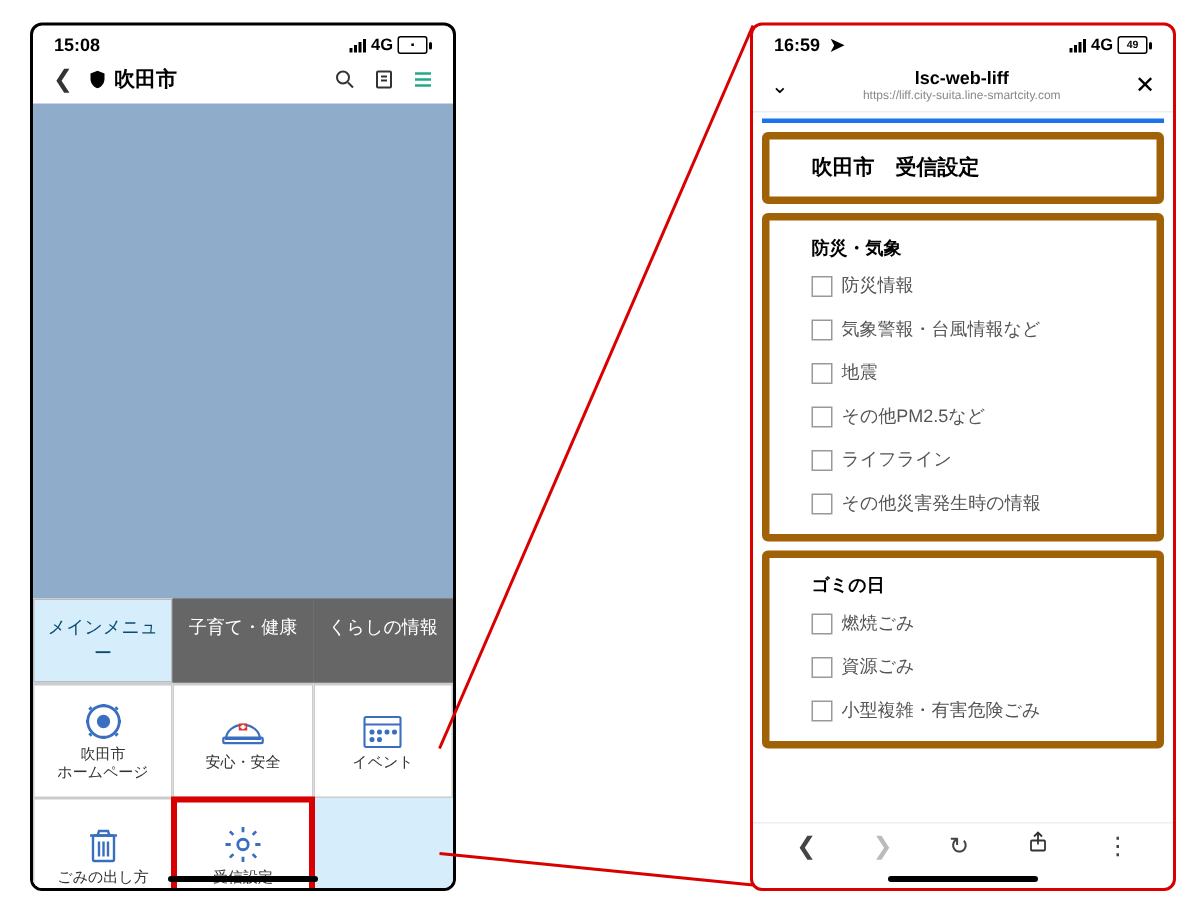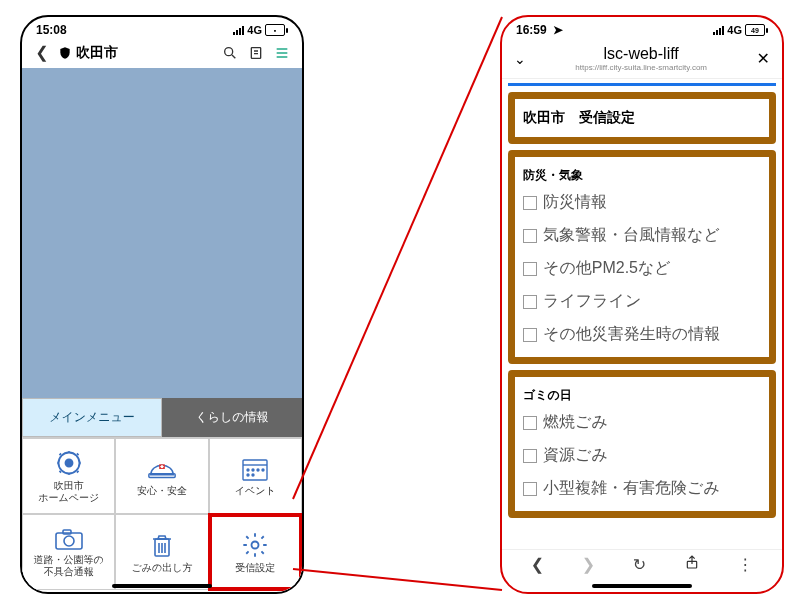--- a/index.html
+++ b/index.html
@@ -10,21 +10,21 @@
     width: 802px;
     height: 615px;
     box-sizing: border-box;
     position: relative;
   }
   .phone {
     position: absolute;
     width: 280px;
     height: 575px;
     border: 2px solid #000;
-    border-radius: 28px;
+    border-radius: 8px;
     background: #fff;
     overflow: hidden;
   }
   .phone-left { left: 20px; top: 15px; }
   .phone-right { left: 500px; top: 15px; border-color: #d80000; }
 
   
   .statusbar {
     display: flex; justify-content: space-between; align-items: center;
     padding: 6px 14px 2px; font-size: 12px; font-weight: 600;
@@ -60,29 +60,29 @@
   }
   .cell svg, .cell .ico { color:#3a6fbf; }
   .cell.highlight { outline:4px solid #d80000; outline-offset:-3px;}
   .home-ind { position:absolute; bottom:4px; left:50%; transform:translateX(-50%); width:100px; height:4px; background:#000; border-radius:2px;}
 
   
   .liff-header {
     display:flex; align-items:center; padding:6px 12px 6px; gap:8px; border-bottom:1px solid #eee;
   }
   .liff-header .tcol { flex:1; text-align:center; }
-  .liff-header .t1 { font-size:16px; font-weight:400;}
+  .liff-header .t1 { font-size:12px; font-weight:700;}
   .liff-header .t2 { font-size:8px; color:#888;}
   .blue-bar { height:3px; background:#1a73e8; margin:4px 6px 0;}
   .section {
-    margin:6px 6px; border:7px solid #a16207; border-radius:4px; padding:10px 8px;
+    margin:6px 6px; border:5px solid #a16207; border-radius:4px; padding:10px 28px;
   }
   .sec-title { font-size:14px; font-weight:700; margin-bottom:0;}
   .group-title { font-size:12px; font-weight:700; margin-bottom:8px;}
-  .opt { display:flex; align-items:center; gap:6px; font-size:16px; color:#555; margin:6px 0 12px;}
+  .opt { display:flex; align-items:center; gap:6px; font-size:12px; color:#555; margin:6px 0 12px;}
   .opt:last-child{margin-bottom:2px;}
   .chk { width:12px; height:12px; border:1px solid #999; flex-shrink:0;}
   .nav-bottom {
     position:absolute; bottom:18px; left:0; right:0;
     display:flex; justify-content:space-around; align-items:center; padding:4px 10px 0;
     border-top:1px solid #eee; color:#444; font-size:16px;
   }
   .nav-bottom span.dim{color:#bbb;}
 
   
@@ -141,20 +141,21 @@
       <svg width="18" height="16" viewBox="0 0 24 24" stroke="#2a8" stroke-width="2.5">
           <line x1="4" y1="6" x2="20" y2="6"></line>
           <line x1="4" y1="12" x2="20" y2="12"></line>
           <line x1="4" y1="18" x2="20" y2="18"></line>
         </svg>
     </span>
   </div>
   <div class="left-content"></div>
   <div class="tabs">
     <div class="active">メインメニュー</div>
+    <div>子育て・健康</div>
     <div>くらしの情報</div>
   </div>
   <div class="grid">
     <div class="cell">
       <svg class="ico" width="28" height="28" viewBox="0 0 24 24" fill="none" stroke="#3a6fbf" stroke-width="1.6">
           <circle cx="12" cy="12" r="9"></circle>
           <circle cx="12" cy="12" r="3" fill="#3a6fbf"></circle>
           <path d="M12 3v-1M12 22v-1M3 12h-1M22 12h-1M5 5l-1-1M19 19l1 1M5 19l-1 1M19 5l1-1" stroke-width="2"></path>
         </svg>
       <span style="white-space:pre-line">吹田市
@@ -177,29 +178,20 @@
           <circle cx="7" cy="14" r="1" fill="#3a6fbf"></circle>
           <circle cx="12" cy="14" r="1" fill="#3a6fbf"></circle>
           <circle cx="17" cy="14" r="1" fill="#3a6fbf"></circle>
           <circle cx="22" cy="14" r="1" fill="#3a6fbf"></circle>
           <circle cx="7" cy="19" r="1" fill="#3a6fbf"></circle>
           <circle cx="12" cy="19" r="1" fill="#3a6fbf"></circle>
         </svg>
       <span>イベント</span>
     </div>
     <div class="cell">
-      <svg class="ico" width="30" height="24" viewBox="0 0 30 24" fill="none" stroke="#3a6fbf" stroke-width="1.6">
-          <rect x="2" y="6" width="26" height="16" rx="2"></rect>
-          <circle cx="15" cy="14" r="5"></circle>
-          <rect x="9" y="3" width="8" height="4" rx="1"></rect>
-        </svg>
-      <span style="white-space:pre-line">道路・公園等の
-不具合通報</span>
-    </div>
-    <div class="cell">
       <svg class="ico" width="24" height="28" viewBox="0 0 24 28" fill="none" stroke="#3a6fbf" stroke-width="1.6">
           <rect x="5" y="8" width="14" height="17" rx="1"></rect>
           <line x1="3" y1="8" x2="21" y2="8"></line>
           <line x1="9" y1="12" x2="9" y2="22"></line>
           <line x1="12" y1="12" x2="12" y2="22"></line>
           <line x1="15" y1="12" x2="15" y2="22"></line>
           <path d="M9 5h6l1 3H8z"></path>
         </svg>
       <span>ごみの出し方</span>
     </div>
@@ -249,20 +241,24 @@
   </div>
   <div class="section">
     <div class="group-title">防災・気象</div>
     <div class="opt">
         <span class="chk"></span>
         <span>防災情報</span>
       </div>
     <div class="opt">
         <span class="chk"></span>
         <span>気象警報・台風情報など</span>
+      </div>
+    <div class="opt">
+        <span class="chk"></span>
+        <span>地震</span>
       </div>
     <div class="opt">
         <span class="chk"></span>
         <span>その他PM2.5など</span>
       </div>
     <div class="opt">
         <span class="chk"></span>
         <span>ライフライン</span>
       </div>
     <div class="opt">

